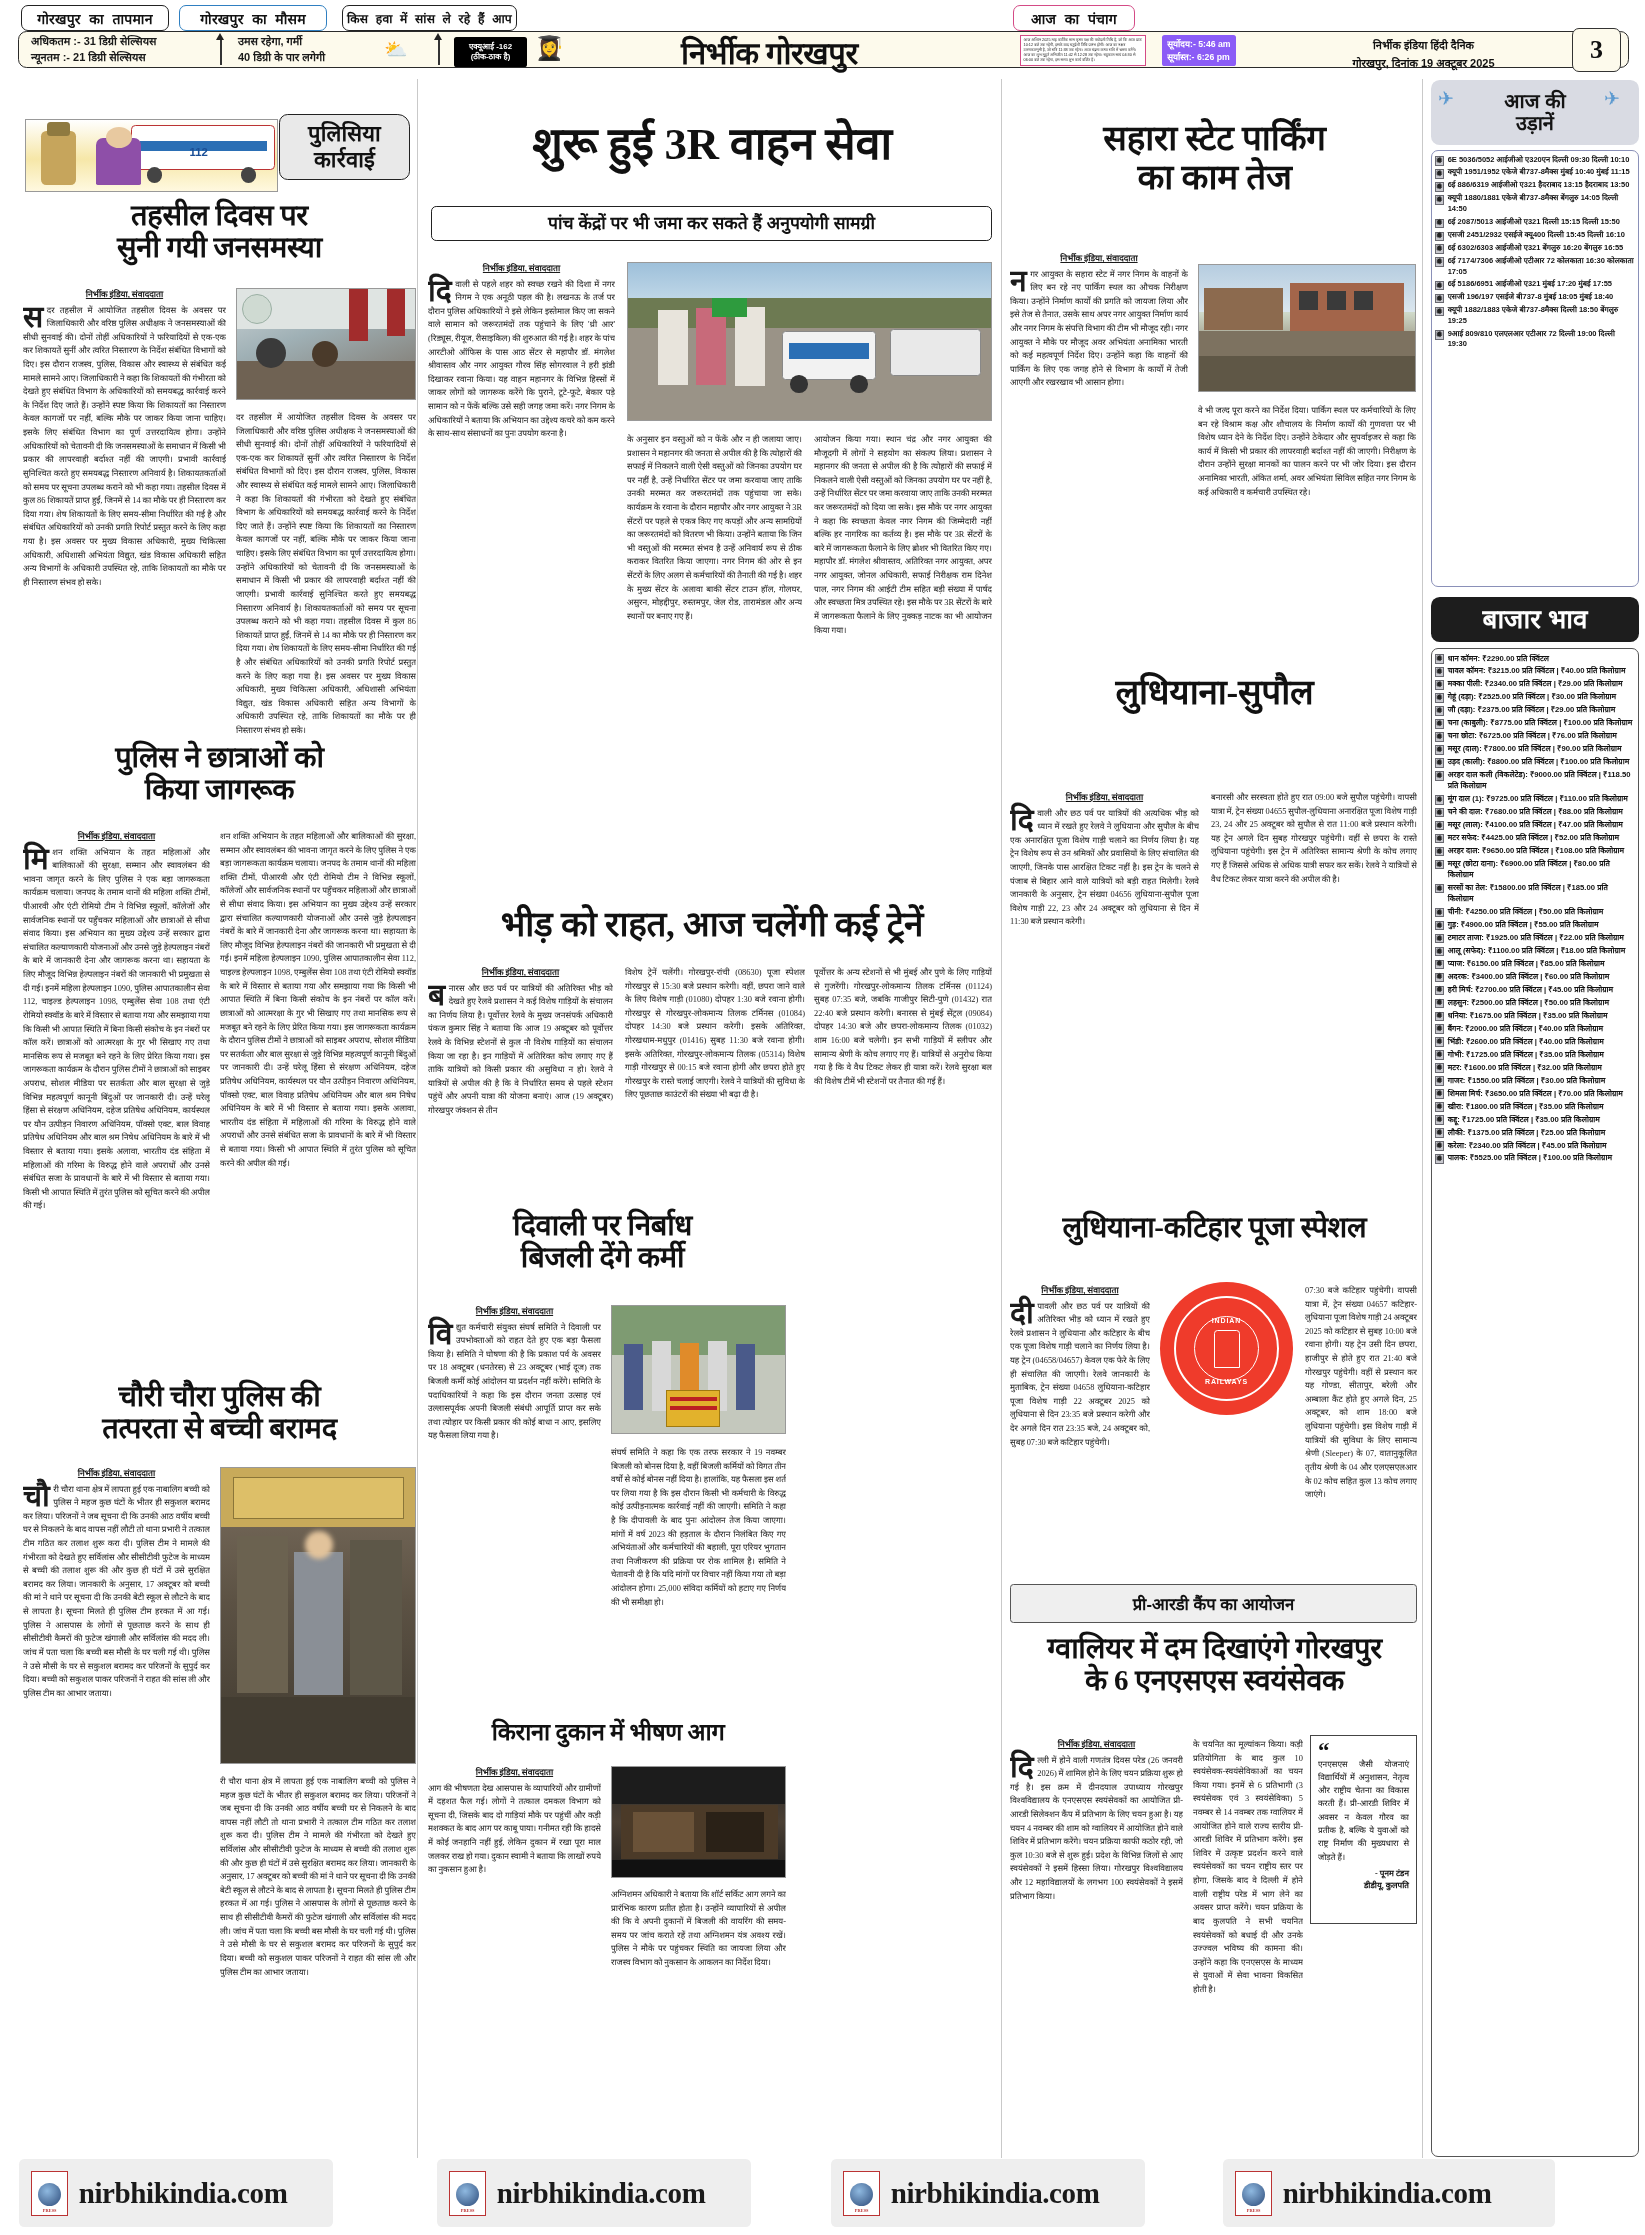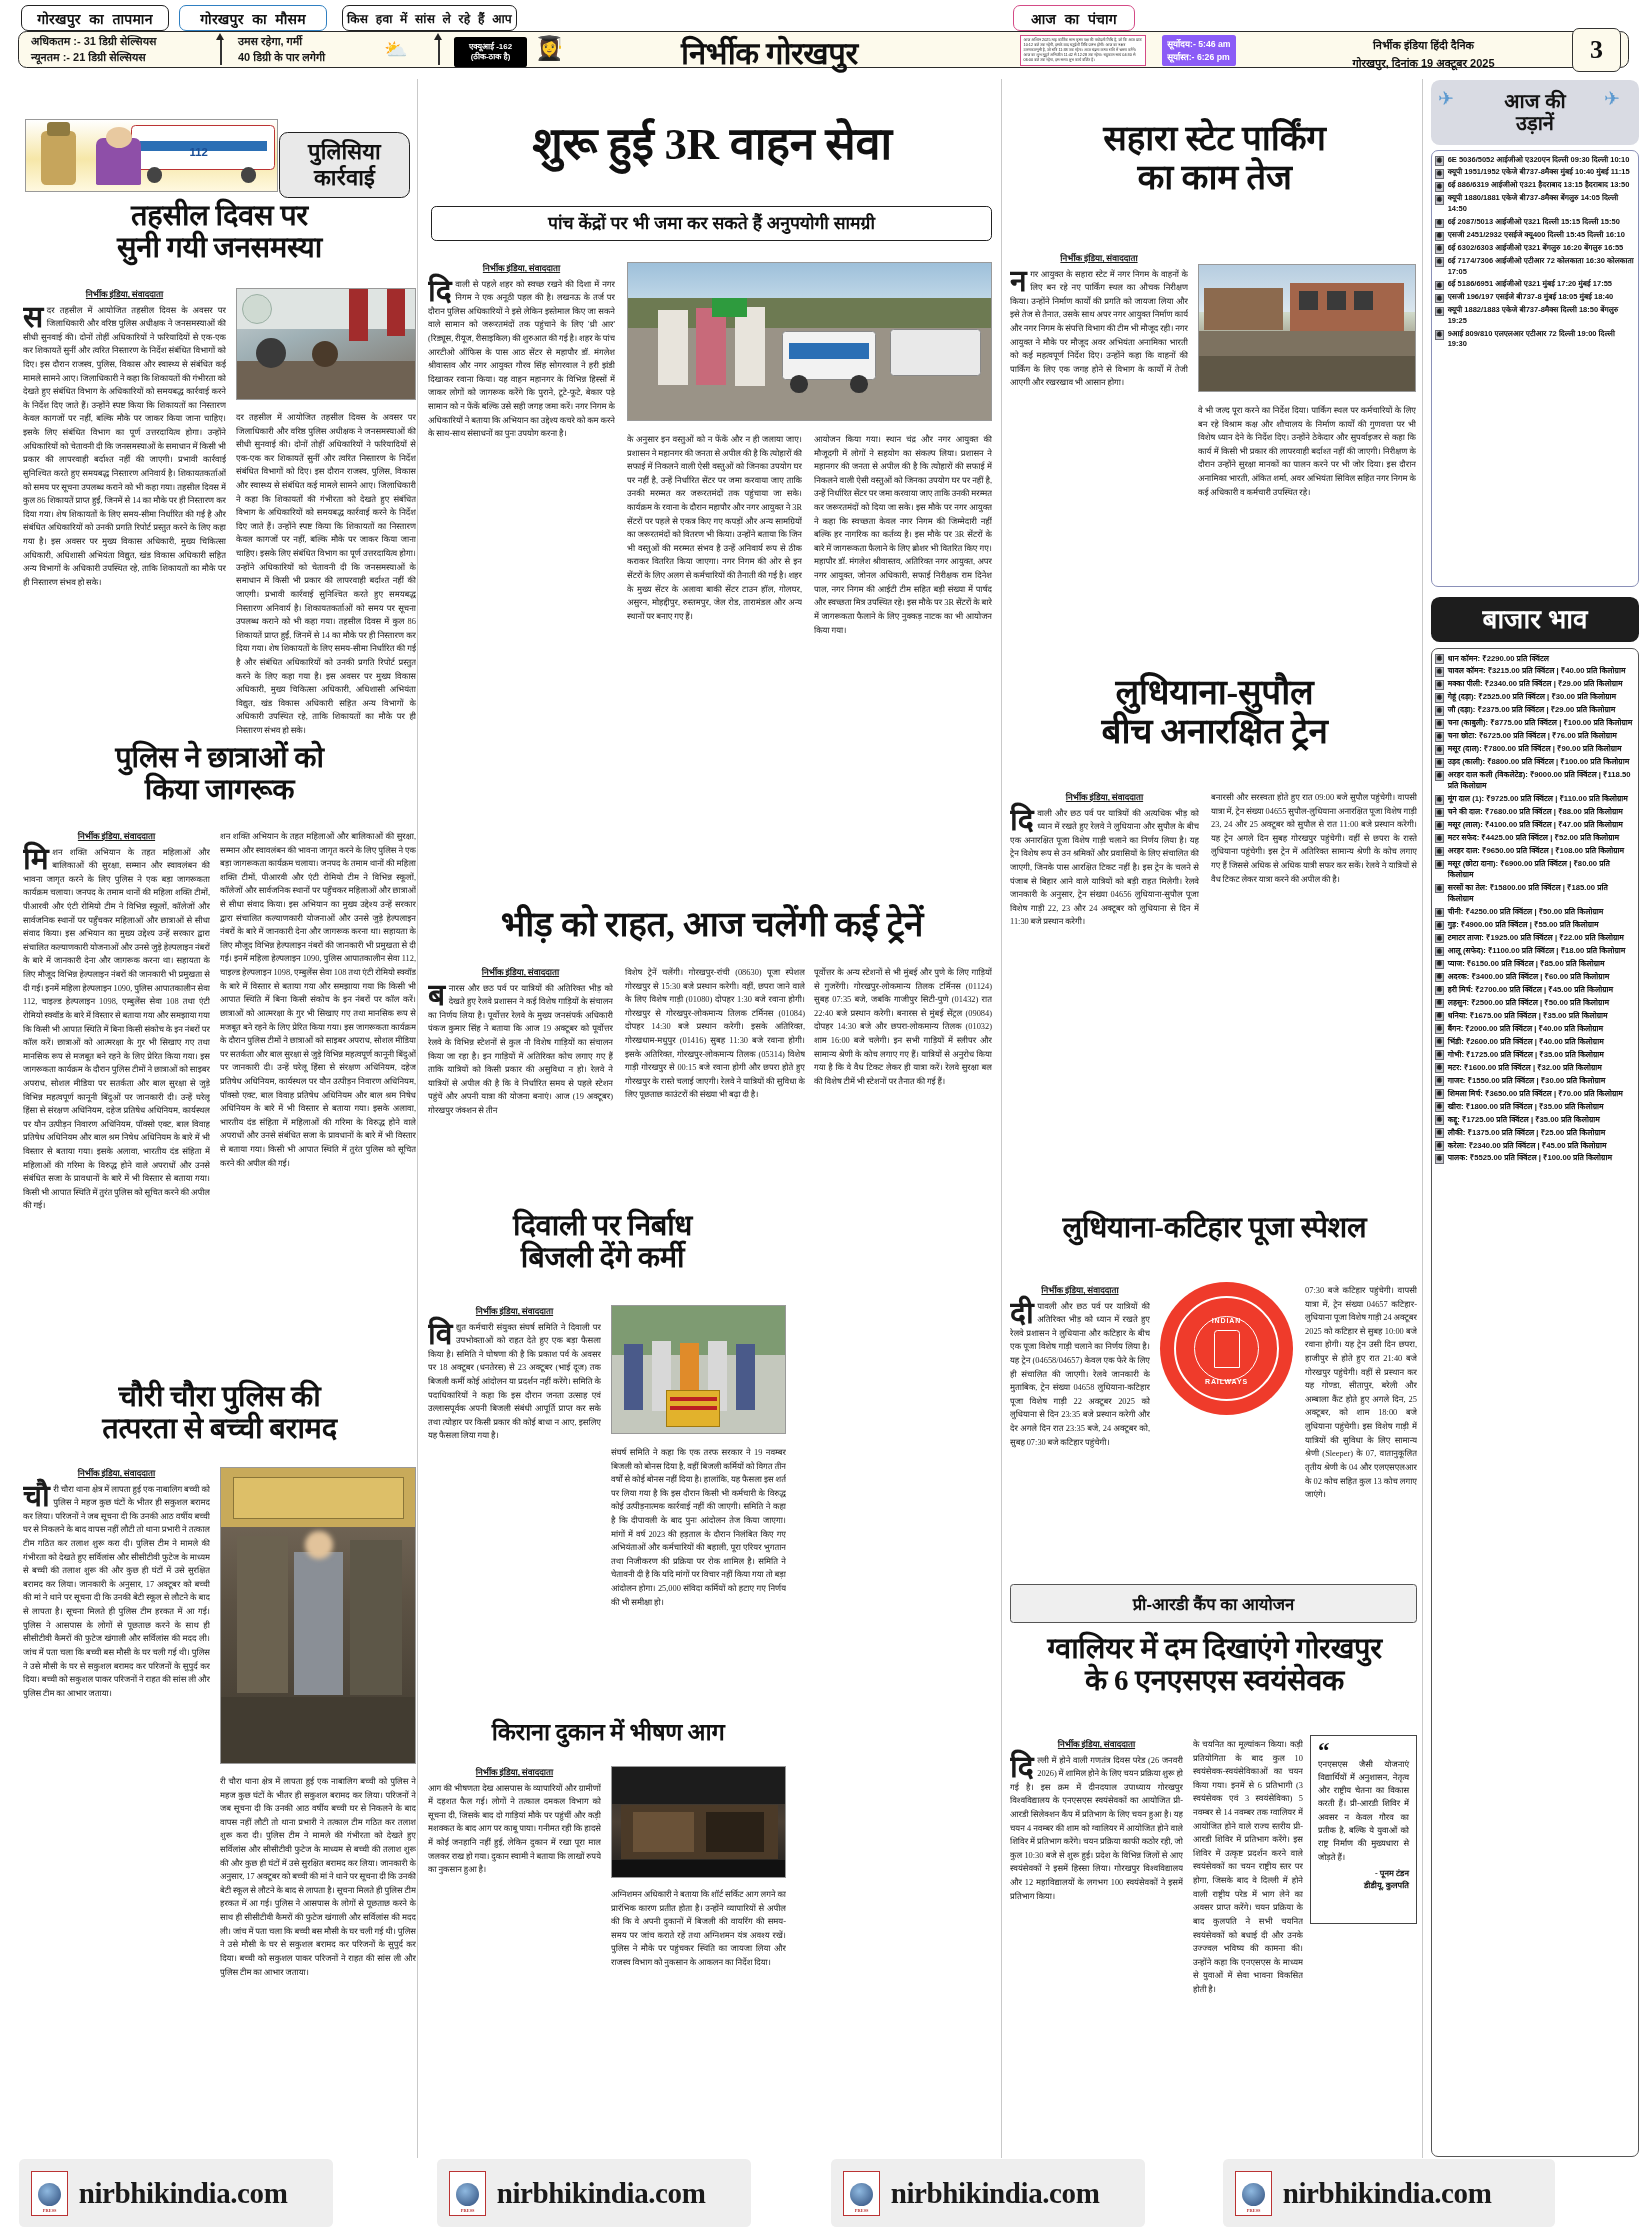--- a/index.html
+++ b/index.html
@@ -219,21 +219,21 @@
     <div style="position:absolute;left:15.7px;top:10.5px;width:35px;height:54px;background:#c6a55c;border-radius:5.2px;"></div>
     <div style="position:absolute;left:21px;top:1.7px;width:23px;height:14px;background:#8f7a40;border-radius:3.5px;"></div>
     <div style="position:absolute;left:105px;top:5.2px;width:144px;height:45px;background:#fff;border:1.7px solid #b33;border-radius:4.4px;"></div>
     <div style="position:absolute;left:114px;top:21px;width:127px;height:9.6px;background:#2b6fb5;"></div>
     <div style="position:absolute;left:164px;top:26px;color:#1b4f96;font-size:11.4px;font-weight:bold;font-family:'Liberation Sans',sans-serif;">112</div>
     <div style="position:absolute;left:121px;top:47px;width:15.7px;height:15.7px;border-radius:50%;background:#444;"></div>
     <div style="position:absolute;left:215px;top:47px;width:15.7px;height:15.7px;border-radius:50%;background:#444;"></div>
     <div style="position:absolute;left:70px;top:17.5px;width:45px;height:47px;background:#8e4fa8;border-radius:7px 7px 1.7px 1.7px;"></div>
     <div style="position:absolute;left:80px;top:7px;width:26px;height:21px;background:#e8c9a0;border-radius:50%;"></div>
   </div>
-  <div class="pill" style="left:279px; top:132px; width:131px; height:66px; flex-direction:column; border-radius:8.7px 12.2px 8.7px 8.7px; background:#e9e9e9; font-family:'Liberation Serif',serif; font-size:22px; line-height:1.18;">
+  <div class="pill" style="left:279px; top:114px; width:131px; height:66px; flex-direction:column; border-radius:8.7px 12.2px 8.7px 8.7px; background:#e9e9e9; font-family:'Liberation Serif',serif; font-size:22px; line-height:1.18;">
     <span>पुलिसिया</span>
     <span>कार्रवाई</span>
   </div>
 
   <div class="hl h-mid" style="position:absolute; left:23px; top:199px; width:393px;">
     <div>तहसील दिवस पर</div>
     <div>सुनी गयी जनसमस्या</div>
   </div>
 
   <div class="photo ph-meet" style="left:236px; top:288px; width:180px; height:112px;">
@@ -402,21 +402,20 @@
     <span class="byline">निर्भीक इंडिया, संवाददाता</span>
     <span class="dropcap">न</span>
     <span>गर आयुक्त के सहारा स्टेट में नगर निगम के वाहनों के लिए बन रहे नए पार्किंग स्थल का औचक निरीक्षण किया। उन्होंने निर्माण कार्यों की प्रगति को जायजा लिया और इसे तेज से तैनात, उसके साथ अपर नगर आयुक्त निर्माण कार्य और नगर निगम के संपत्ति विभाग की टीम भी मौजूद रही। नगर आयुक्त ने मौके पर मौजूद अवर अभियंता अनामिका भारती को कई महत्वपूर्ण निर्देश दिए। उन्होंने कहा कि वाहनों की पार्किंग के लिए एक जगह होने से विभाग के कार्यों में तेजी आएगी और रखरखाव भी आसान होगा।</span>
   </div>
   <div class="body" style="left:1198px; top:404px; width:218px; height:250px;">
     <span>वे भी जल्द पूरा करने का निर्देश दिया। पार्किंग स्थल पर कर्मचारियों के लिए बन रहे विश्राम कक्ष और शौचालय के निर्माण कार्यों की गुणवत्ता पर भी विशेष ध्यान देने के निर्देश दिए। उन्होंने ठेकेदार और सुपर्वाइजर से कहा कि कार्य में किसी भी प्रकार की लापरवाही बर्दाश्त नहीं की जाएगी। निरीक्षण के दौरान उन्होंने सुरक्षा मानकों का पालन करने पर भी जोर दिया। इस दौरान अनामिका भारती, अंकित शर्मा, अवर अभियंता सिविल सहित नगर निगम के कई अधिकारी व कर्मचारी उपस्थित रहे।</span>
   </div>
 
   <div class="hl h-big" style="position:absolute; left:1010px; top:673px; width:409px;">
     <div>लुधियाना-सुपौल</div>
-    <div>बीच अनारक्षित ट्रेन</div>
   </div>
 
   <div class="body" style="left:1010px; top:791px; width:189px; height:414px;">
     <span class="byline">निर्भीक इंडिया, संवाददाता</span>
     <span class="dropcap">दि</span>
     <span>वाली और छठ पर्व पर यात्रियों की अत्यधिक भीड़ को ध्यान में रखते हुए रेलवे ने लुधियाना और सुपौल के बीच एक अनारक्षित पूजा विशेष गाड़ी चलाने का निर्णय लिया है। यह ट्रेन विशेष रूप से उन श्रमिकों और प्रवासियों के लिए संचालित की जाएगी, जिनके पास आरक्षित टिकट नहीं है। इस ट्रेन के चलने से पंजाब से बिहार आने वाले यात्रियों को बड़ी राहत मिलेगी। रेलवे जानकारी के अनुसार, ट्रेन संख्या 04656 लुधियाना-सुपौल पूजा विशेष गाड़ी 22, 23 और 24 अक्टूबर को लुधियाना से दिन में 11:30 बजे प्रस्थान करेगी।</span>
   </div>
   <div class="body" style="left:1211px; top:791px; width:206px; height:414px;">
     <span>बनारसी और सरस्वता होते हुए रात 09:00 बजे सुपौल पहुंचेगी। वापसी यात्रा में, ट्रेन संख्या 04655 सुपौल-लुधियाना अनारक्षित पूजा विशेष गाड़ी 23, 24 और 25 अक्टूबर को सुपौल से रात 11:00 बजे प्रस्थान करेगी। यह ट्रेन अगले दिन सुबह गोरखपुर पहुंचेगी। वहीं से छपरा के रास्ते लुधियाना पहुंचेगी। इस ट्रेन में अतिरिक्त सामान्य श्रेणी के कोच लगाए गए हैं जिससे अधिक से अधिक यात्री सफर कर सकें। रेलवे ने यात्रियों से वैध टिकट लेकर यात्रा करने की अपील की है।</span>
   </div>

